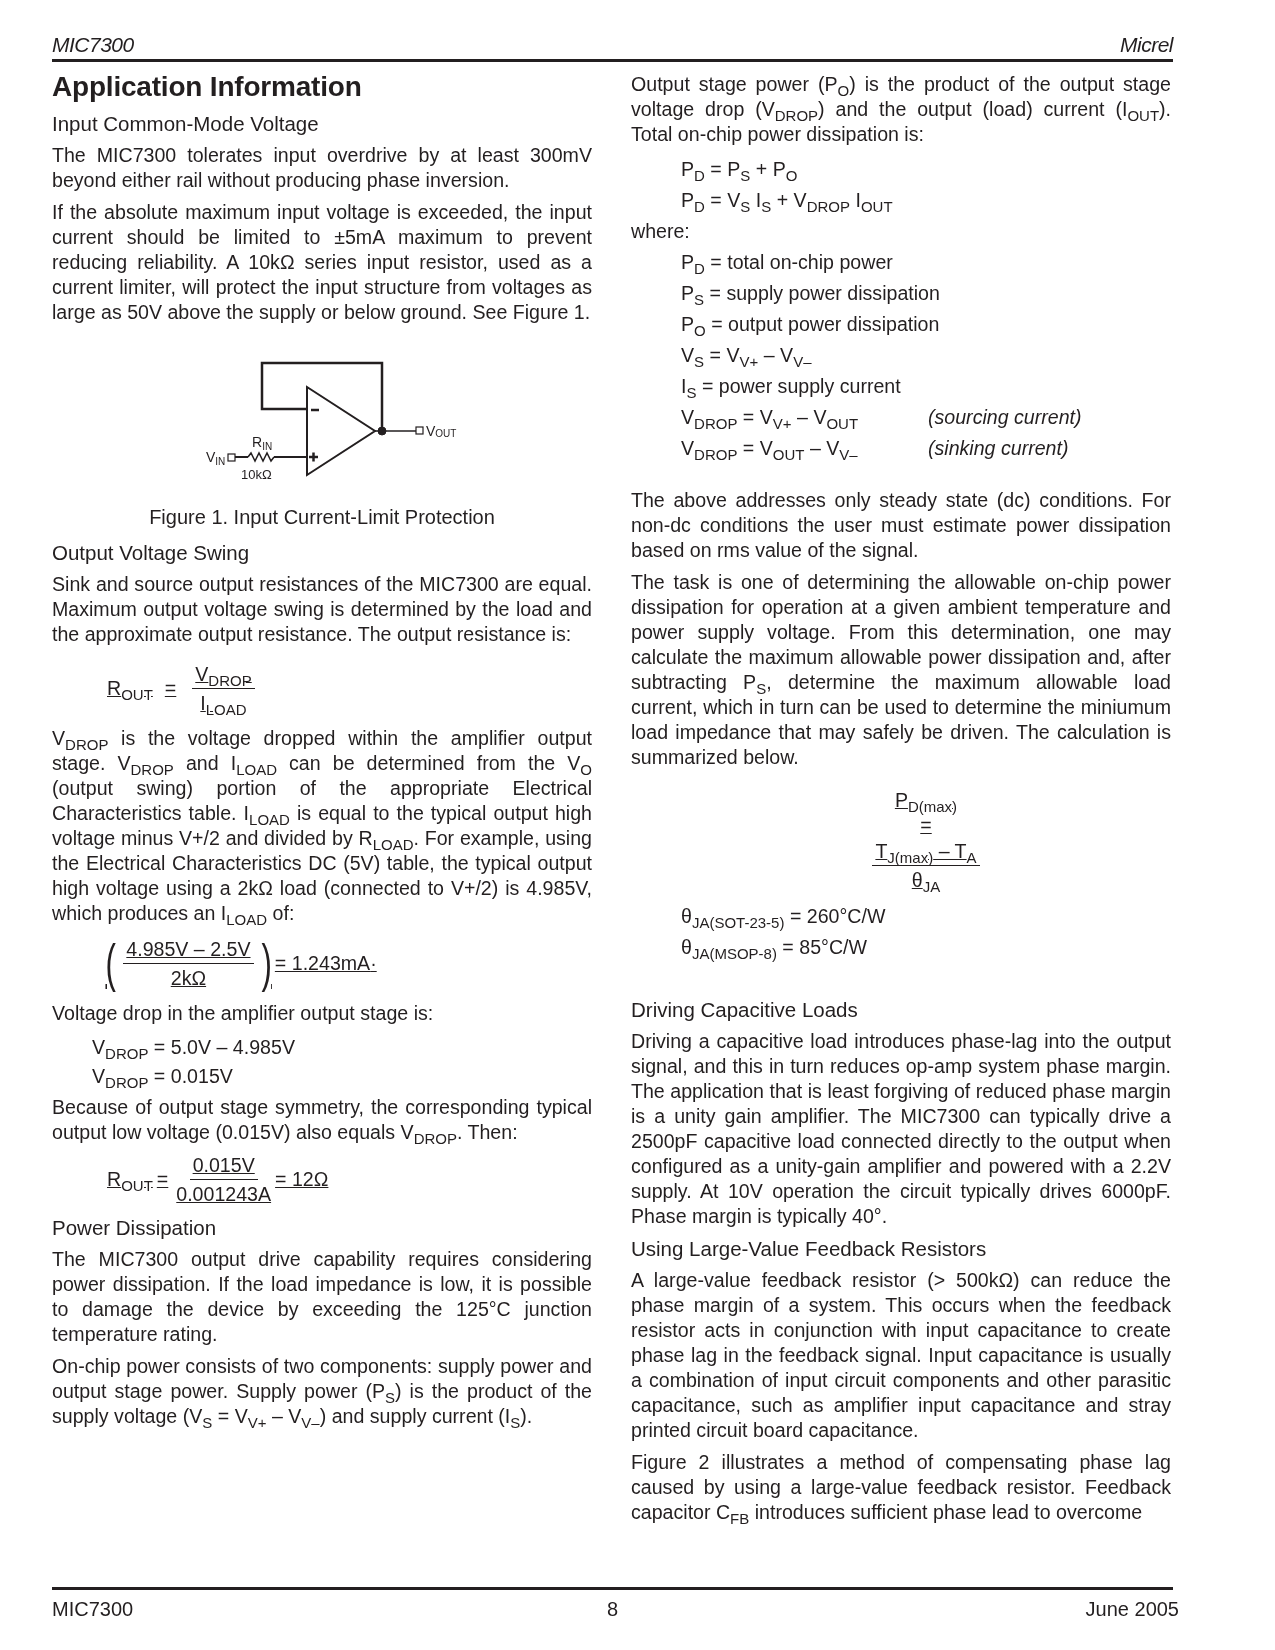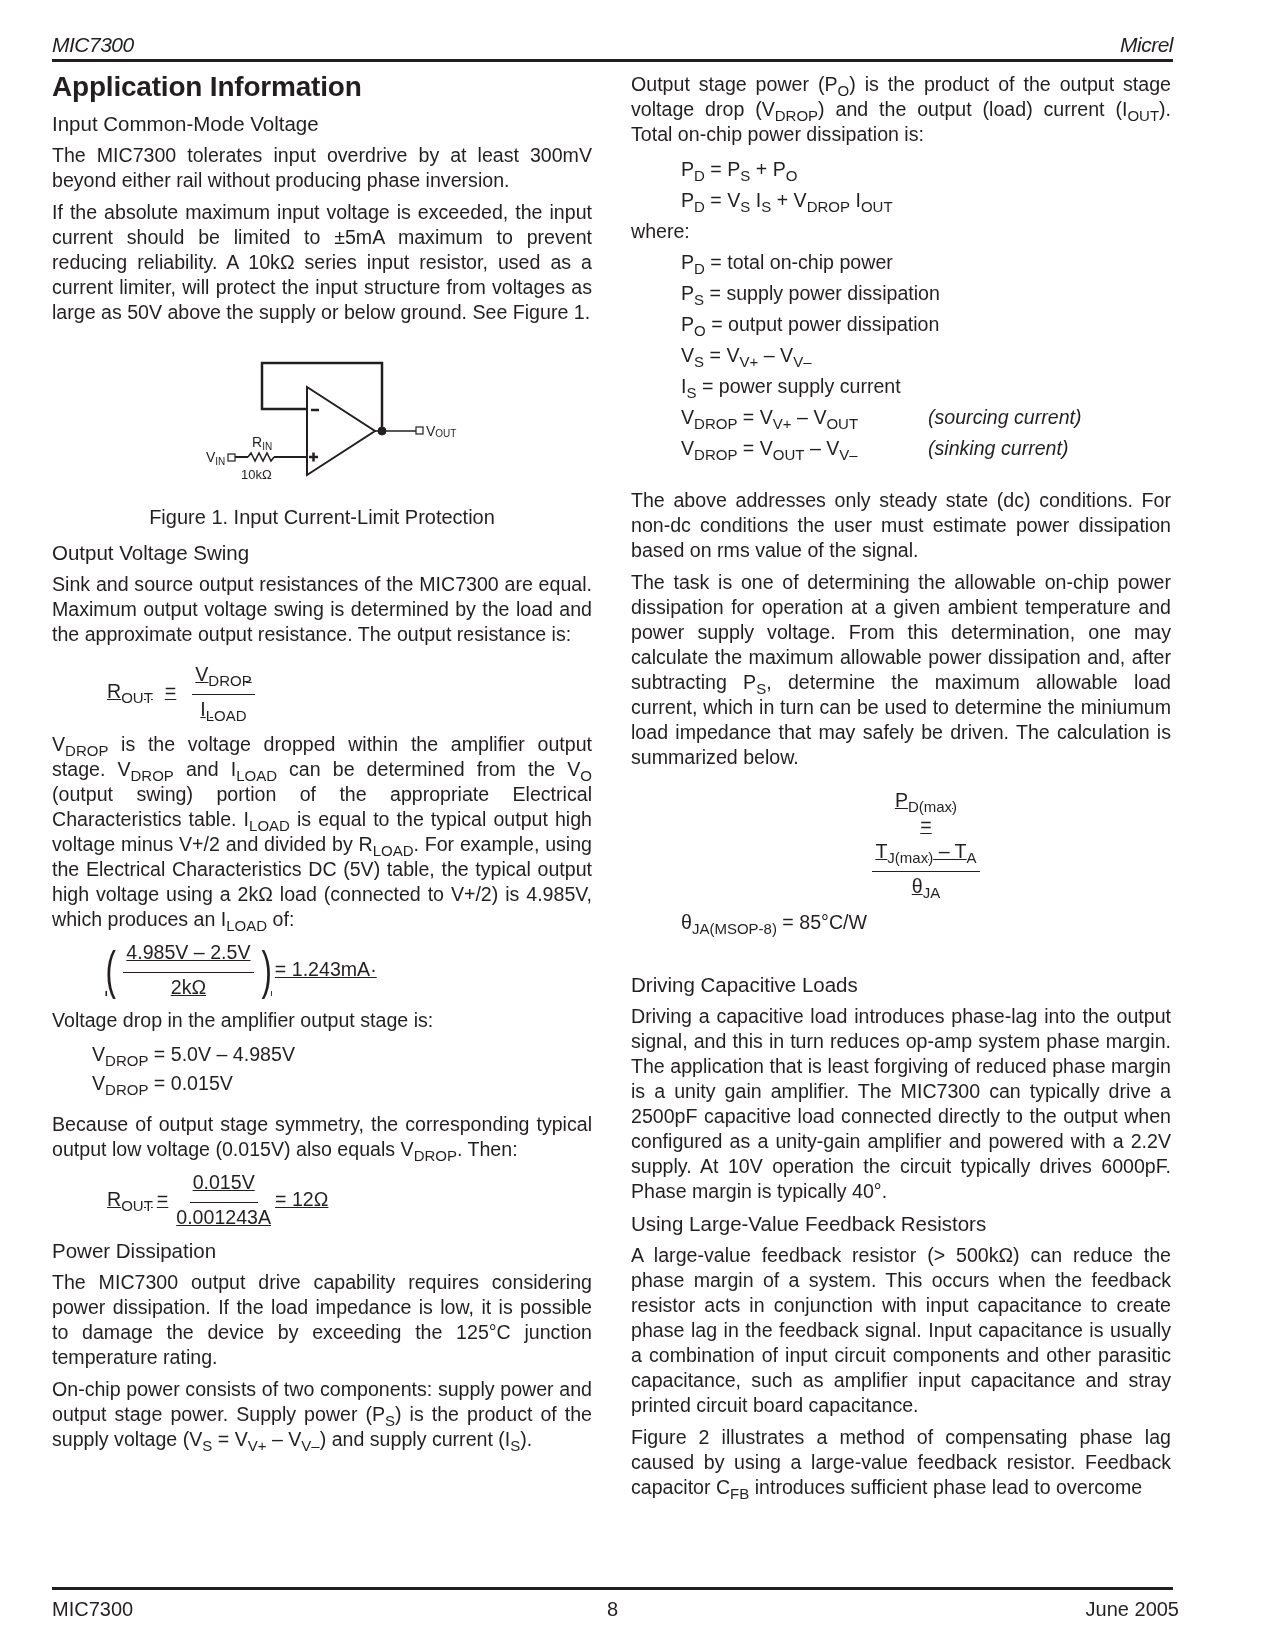--- a/index.html
+++ b/index.html
@@ -25,21 +25,21 @@
   sub { font-size: 15px; vertical-align: -5px; line-height: 0; }
   .eqline { padding-left: 50px; line-height: 31px; }
   .eqline .note { position: absolute; left: 297px; font-style: italic; }
   .eqrow { position: relative; }
   .indent { padding-left: 40px; line-height: 29px; }
 
   .figure { position: relative; height: 160px; margin: 12px 0 0 0; }
   .fig-caption { text-align: center; font-weight: normal; font-size: 20px; margin: 8px 0 10px 0; }
 
   .frac { display: inline-flex; flex-direction: column; align-items: center; vertical-align: middle; margin: 0 4px; }
-  .frac .num { border-bottom: 1.5px solid #231f20; padding: 0 3px 7px 3px; line-height: 26px; }
+  .frac .num { border-bottom: 1.5px solid #231f20; padding: 0 3px 1px 3px; line-height: 26px; }
   .frac .den { padding-top: 1px; line-height: 26px; }
   .mathblock { display: flex; align-items: center; margin: 6px 0 8px 0; text-decoration: underline; }
   .paren { font-size: 52px; font-weight: 200; line-height: 60px; transform: scaleX(0.6); display: inline-block; }
 </style>
 </head>
 <body>
 
 <div class="hdr-left">MIC7300</div>
 <div class="hdr-right">Micrel</div>
 <div class="rule top"></div>
@@ -94,21 +94,21 @@
       <span class="num">4.985V – 2.5V</span>
       <span class="den">2kΩ</span>
     </span>
     <span class="paren">)</span>
     <span>= 1.243mA</span>
     <span>·</span>
   </div>
 
   <p>Voltage drop in the amplifier output stage is:</p>
   <div class="indent"><span>V</span><sub>DROP</sub><span> = 5.0V – 4.985V</span></div>
-  <div class="indent" style="margin-bottom:14px;"><span>V</span><sub>DROP</sub><span> = 0.015V</span></div>
+  <div class="indent" style="margin-bottom:4px;"><span>V</span><sub>DROP</sub><span> = 0.015V</span></div>
   <p><span>Because of output stage symmetry, the corresponding typical output low voltage (0.015V) also equals V</span><sub>DROP</sub><span>. Then:</span></p>
 
   <div class="mathblock" style="padding-left:55px;">
     <span><span>R</span><sub>OUT</sub></span>
     <span style="margin: 0 4px;">=</span>
     <span class="frac">
       <span class="num">0.015V</span>
       <span class="den">0.001243A</span>
     </span>
     <span>= 12Ω</span>
@@ -141,20 +141,21 @@
   <p><span>The task is one of determining the allowable on-chip power dissipation for operation at a given ambient temperature and power supply voltage. From this determination, one may calculate the maximum allowable power dissipation and, after subtracting P</span><sub>S</sub><span>, determine the maximum allowable load current, which in turn can be used to determine the miniumum load impedance that may safely be driven. The calculation is summarized below.</span></p>
 
   <div class="mathblock" style="padding-left:50px; margin-top:18px;flex-direction:column;">
     <span><span>P</span><sub>D(max)</sub></span>
     <span style="margin: 0 4px;">=</span>
     <span class="frac">
       <span class="num"><span>T</span><sub>J(max)</sub><span> – T</span><sub>A</sub></span>
       <span class="den"><span>θ</span><sub>JA</sub></span>
     </span>
   </div>
+  <div style="padding-left:50px; line-height:31px;"><span>θ</span><sub>JA(SOT-23-5)</sub><span> = 260°C/W</span></div>
   <div style="padding-left:50px; line-height:31px; margin-bottom:34px;"><span>θ</span><sub>JA(MSOP-8)</sub><span> = 85°C/W</span></div>
 
   <h2>Driving Capacitive Loads</h2>
   <p>Driving a capacitive load introduces phase-lag into the output signal, and this in turn reduces op-amp system phase margin. The application that is least forgiving of reduced phase margin is a unity gain amplifier. The MIC7300 can typically drive a 2500pF capacitive load connected directly to the output when configured as a unity-gain amplifier and powered with a 2.2V supply. At 10V operation the circuit typically drives 6000pF. Phase margin is typically 40°.</p>
   <h2>Using Large-Value Feedback Resistors</h2>
   <p>A large-value feedback resistor (&gt; 500kΩ) can reduce the phase margin of a system. This occurs when the feedback resistor acts in conjunction with input capacitance to create phase lag in the feedback signal. Input capacitance is usually a combination of input circuit components and other parasitic capacitance, such as amplifier input capacitance and stray printed circuit board capacitance.</p>
   <p><span>Figure 2 illustrates a method of compensating phase lag caused by using a large-value feedback resistor. Feedback capacitor C</span><sub>FB</sub><span> introduces sufficient phase lead to overcome</span></p>
 </div>
 
 <div class="rule bottom"></div>

